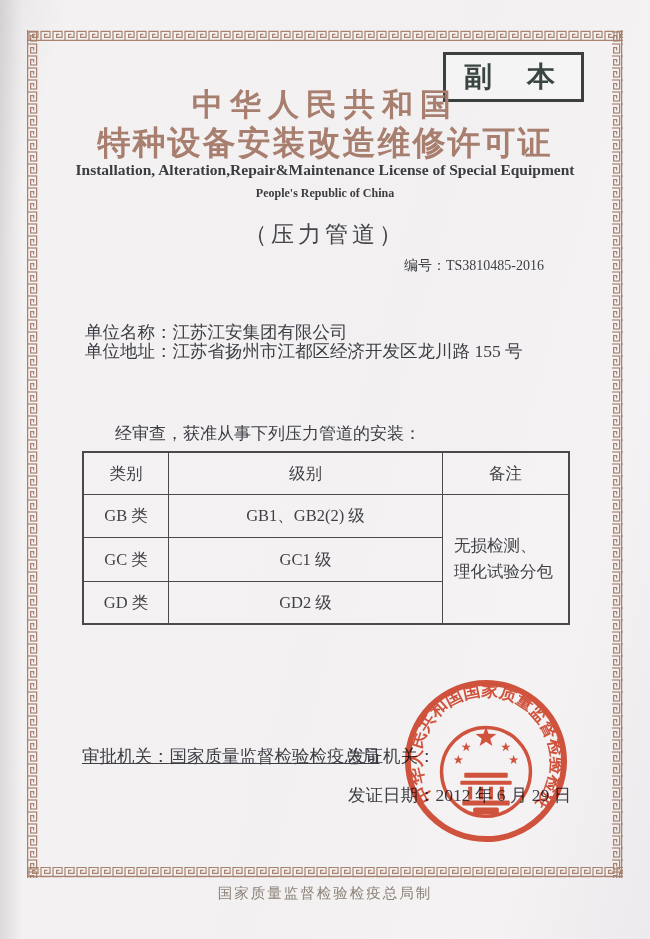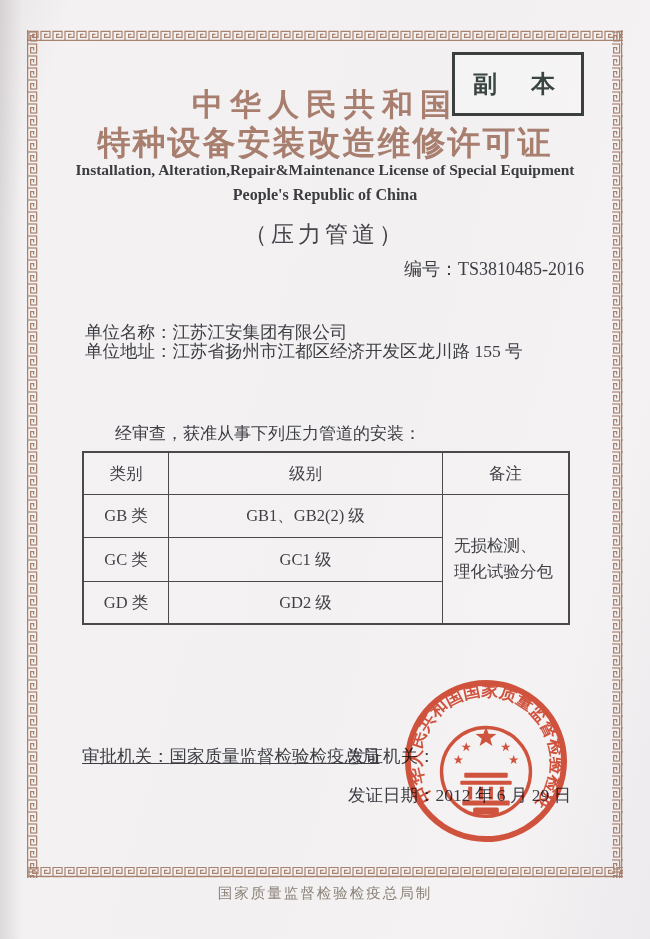--- a/index.html
+++ b/index.html
@@ -12,22 +12,22 @@
   }
   .page{
     position:absolute;inset:0;
     background:linear-gradient(105deg,#e9e6e8 0%,#f3f1f2 8%,#f2f0f1 55%,#f4f2f3 82%,#eceaec 100%);
   }
   .border-frame{position:absolute;left:27px;top:30px;}
   
   .copy-badge{
     position:absolute;top:52px;right:66px;
     border:3px solid #3b3f3d;
-    padding:13px 12px;
-    font-size:24px;font-weight:bold;color:#394540;
+    padding:3px 12px;
+    font-size:28px;font-weight:bold;color:#394540;
     letter-spacing:14px;text-indent:6px;
     background:rgba(255,255,255,0.25);
     white-space:nowrap;
   }
   .copy-badge span{letter-spacing:14px;}
   .title-cn-1{
     position:absolute;top:84px;left:0;width:100%;
     text-align:center;font-size:31px;font-weight:bold;
     letter-spacing:7px;color:#a87e6f;
   }
@@ -35,29 +35,29 @@
     position:absolute;top:121px;left:0;width:100%;
     text-align:center;font-size:33px;font-weight:bold;
     letter-spacing:2px;color:#a87e6f;
   }
   .title-en-1{
     position:absolute;top:161px;left:0;width:100%;
     text-align:center;font-size:15.5px;font-weight:bold;color:#3b3b40;
   }
   .title-en-2{
     position:absolute;top:186px;left:0;width:100%;
-    text-align:center;font-size:16px;font-weight:bold;color:#3b3b40;
+    text-align:center;font-size:12px;font-weight:bold;color:#3b3b40;
   }
   .scope-line{
     position:absolute;top:219px;left:0;width:100%;
     text-align:center;font-size:23px;letter-spacing:4px;color:#45454b;
   }
   .license-no{
     position:absolute;top:257px;left:404px;
-    font-size:18px;color:#3d3d44;white-space:nowrap;
+    font-size:14px;color:#3d3d44;white-space:nowrap;
   }
   .field-row{position:absolute;font-size:17.5px;color:#3d3d44;white-space:nowrap;}
   .row-unit-name{left:85px;top:320px;}
   .row-unit-addr{left:85px;top:339px;}
   .statement{position:absolute;left:115px;top:422px;font-size:17px;color:#3d3d44;}
   
   .perm-table{
     position:absolute;left:82px;top:451px;width:484px;height:170px;
     border:2px solid #4a4a4c;
     display:grid;

